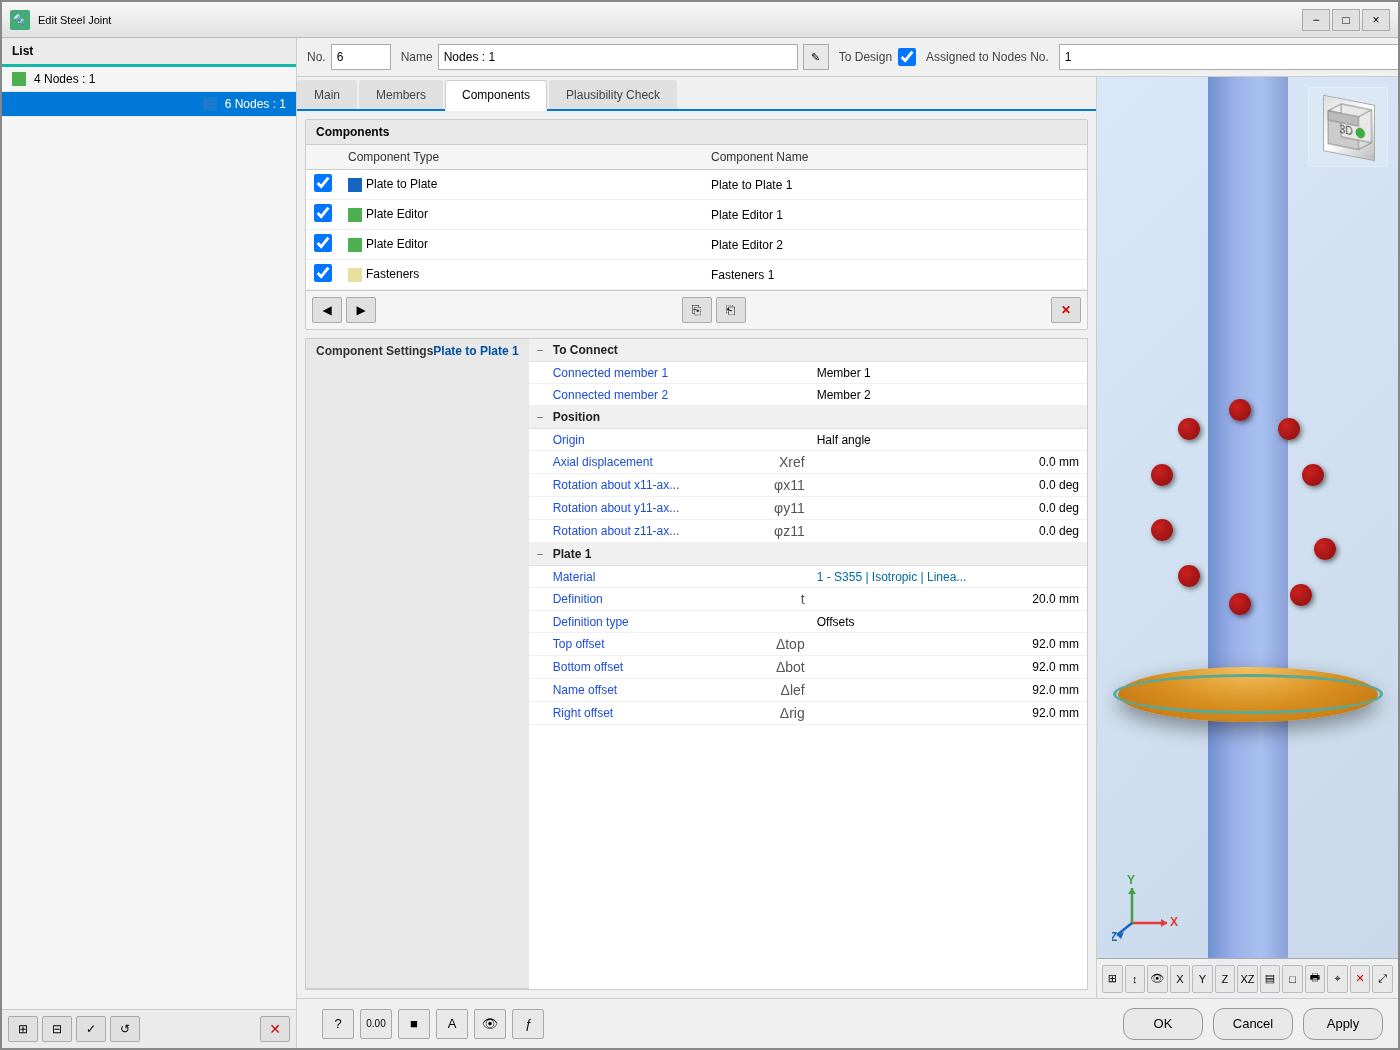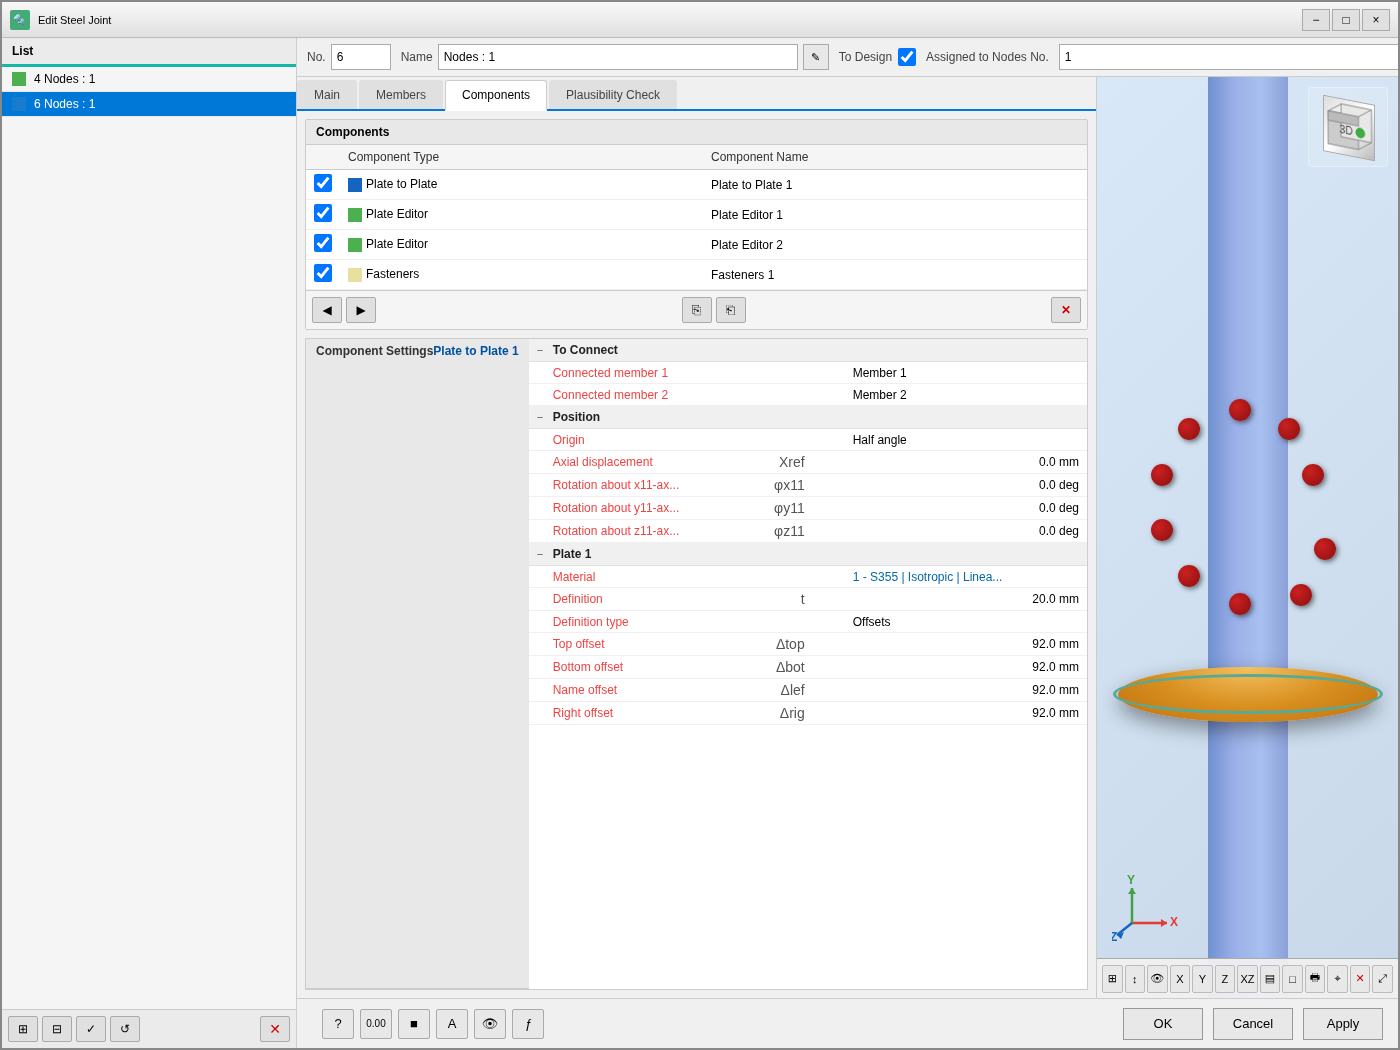--- a/index.html
+++ b/index.html
@@ -12,21 +12,21 @@
     .title-text { flex: 1; font-size: 11px; font-weight: normal; }
     .title-btn { width: 28px; height: 22px; border: 1px solid #aaa; background: #e0e0e0; cursor: pointer; display: flex; align-items: center; justify-content: center; font-size: 12px; margin-left: 2px; }
 
     .main-content { display: flex; flex: 1; overflow: hidden; }
 
     
     .left-panel { width: 295px; background: #f5f5f5; border-right: 1px solid #ccc; display: flex; flex-direction: column; flex-shrink: 0; }
     .left-panel-header { padding: 6px 10px; font-weight: bold; border-bottom: 3px solid #14b8a6; background: #ebebeb; }
     .list-items { flex: 1; overflow-y: auto; }
     .list-item { padding: 5px 10px; display: flex; align-items: center; gap: 8px; cursor: pointer; border-bottom: 1px solid #e8e8e8; }
-    .list-item.selected { background: #0078d7; color: white; }
+    .list-item.selected { background: #0078d7; color: white; justify-content: flex-end; }
     .color-box { width: 14px; height: 14px; flex-shrink: 0; }
     .left-panel-toolbar { padding: 6px; display: flex; gap: 4px; border-top: 1px solid #ccc; background: #ebebeb; }
     .left-panel-toolbar-btn { width: 30px; height: 26px; border: 1px solid #aaa; background: #e0e0e0; cursor: pointer; display: flex; align-items: center; justify-content: center; border-radius: 2px; font-size: 12px; }
     .left-panel-toolbar-btn.close-btn { color: #c00; font-size: 14px; margin-left: auto; }
 
     
     .right-panel { flex: 1; display: flex; flex-direction: column; overflow: hidden; }
 
     
     .top-bar { background: #f0f0f0; border-bottom: 1px solid #ccc; padding: 6px 10px; display: flex; align-items: center; gap: 10px; flex-shrink: 0; }
@@ -70,25 +70,25 @@
     .settings-title { color: #333; }
     .settings-subtitle { color: #0050a0; font-weight: bold; }
     .settings-body { flex: 1; overflow-y: auto; }
 
     .tree-section { }
     .tree-section-header { display: flex; align-items: center; gap: 4px; padding: 4px 8px; background: #f0f0f0; border-bottom: 1px solid #e0e0e0; cursor: pointer; }
     .tree-toggle { color: #555; font-size: 11px; width: 12px; }
     .tree-section-label { font-weight: 600; color: #222; }
 
     .tree-row { display: flex; align-items: center; border-bottom: 1px solid #f0f0f0; min-height: 22px; }
-    .tree-row-label { width: 200px; padding: 3px 8px 3px 24px; color: #ef4444; flex-shrink: 0; }
+    .tree-row-label { width: 200px; padding: 3px 8px 3px 24px; color: #1d4ed8; flex-shrink: 0; }
     .tree-row-param { width: 80px; padding: 3px 4px; color: #555; text-align: right; flex-shrink: 0; font-size: 14px; }
     .tree-row-value { flex: 1; padding: 3px 8px; color: #000; text-align: right; }
     .tree-row-value.blue { color: #0369a1; }
-    .tree-row-value.wide { text-align: left; margin-left: 36px; }
+    .tree-row-value.wide { text-align: left; }
 
     
     .viewport { flex: 1; background: #2a2a3a; position: relative; overflow: hidden; }
 
     
     .scene-bg { width: 100%; height: 100%; background: linear-gradient(135deg, #d8e8f8 0%, #c8d8e8 100%); position: absolute; }
 
     
     .col-3d { position: absolute; left: 50%; top: 0; transform: translateX(-50%); width: 80px; height: 100%; background: linear-gradient(to right, #7090d0, #9bb0e8, #a8c0f0, #8aa0d8); }
 
@@ -107,21 +107,21 @@
     .cube-nav { position: absolute; top: 10px; right: 10px; width: 80px; height: 80px; background: rgba(255,255,255,0.15); border: 1px solid rgba(255,255,255,0.3); border-radius: 4px; }
     .cube-inner { width: 60px; height: 60px; margin: 10px; background: linear-gradient(135deg, #ddd, #fff, #bbb); transform: rotateX(20deg) rotateY(30deg); display: grid; place-items: center; font-size: 9px; border: 1px solid #aaa; }
 
     
     .axis-indicator { position: absolute; bottom: 55px; left: 15px; width: 70px; height: 70px; }
 
     
     .bottom-bar { height: 50px; background: #f0f0f0; border-top: 1px solid #ccc; display: flex; align-items: center; justify-content: flex-end; padding: 0 15px; gap: 10px; flex-shrink: 0; }
     .bottom-toolbar { flex: 1; display: flex; align-items: center; gap: 6px; padding: 0 10px; }
     .bottom-btn-sq { width: 32px; height: 30px; border: 1px solid #aaa; background: #e8e8e8; cursor: pointer; border-radius: 2px; display: flex; align-items: center; justify-content: center; font-size: 13px; }
-    .dialog-btn { height: 32px; min-width: 80px; padding: 0 18px; border: 1px solid #999; background: #e8e8e8; cursor: pointer; border-radius: 0; font-size: 13px; }
+    .dialog-btn { height: 32px; min-width: 80px; padding: 0 18px; border: 1px solid #999; background: #e8e8e8; cursor: pointer; border-radius: 11px; font-size: 13px; }
     .dialog-btn.primary { background: #e8e8e8; }
 
     
     .axis-svg { width: 70px; height: 70px; }
 
     
     ::-webkit-scrollbar { width: 8px; height: 8px; }
     ::-webkit-scrollbar-track { background: #f0f0f0; }
     ::-webkit-scrollbar-thumb { background: #aaa; border-radius: 4px; }
   </style>

